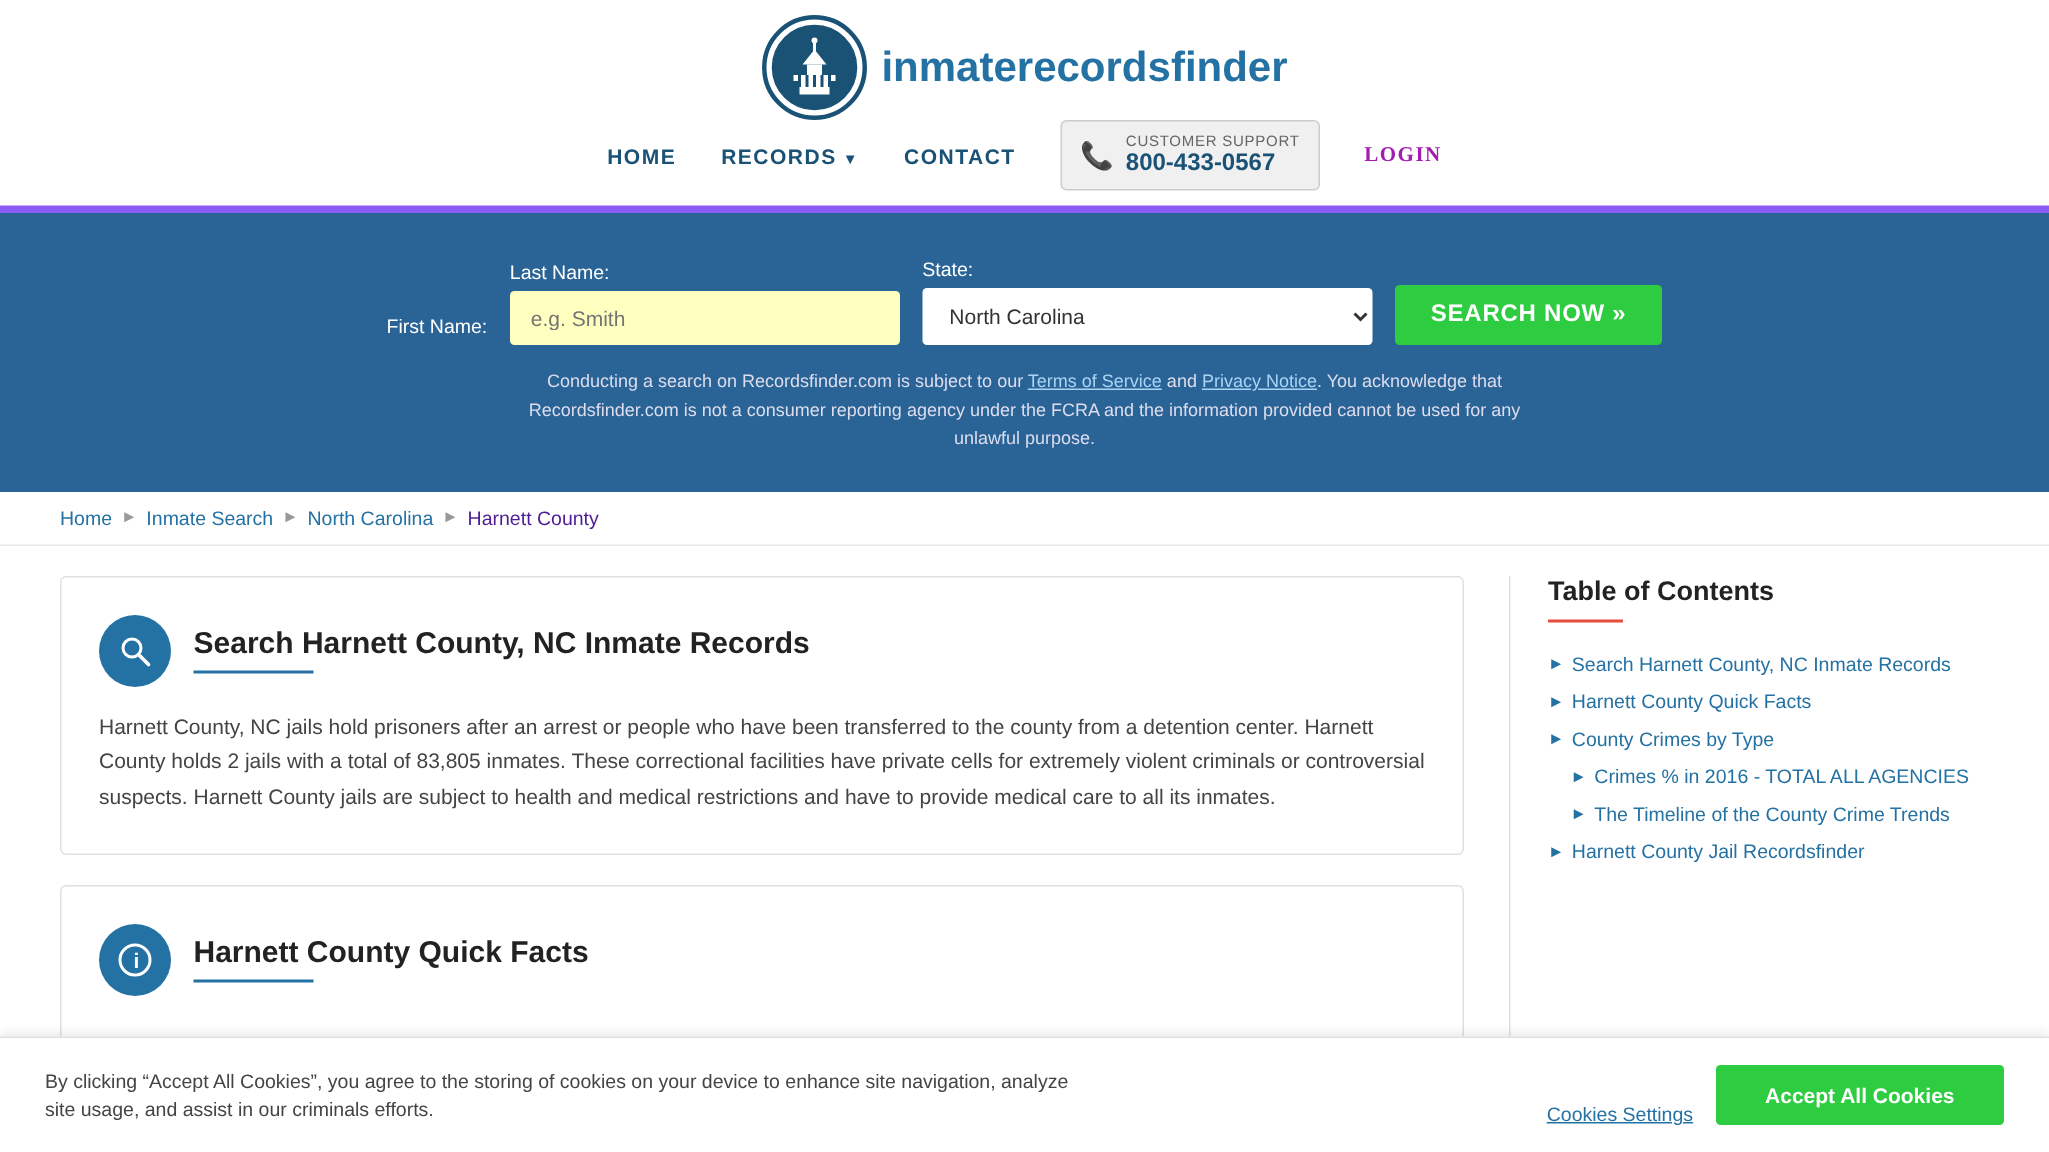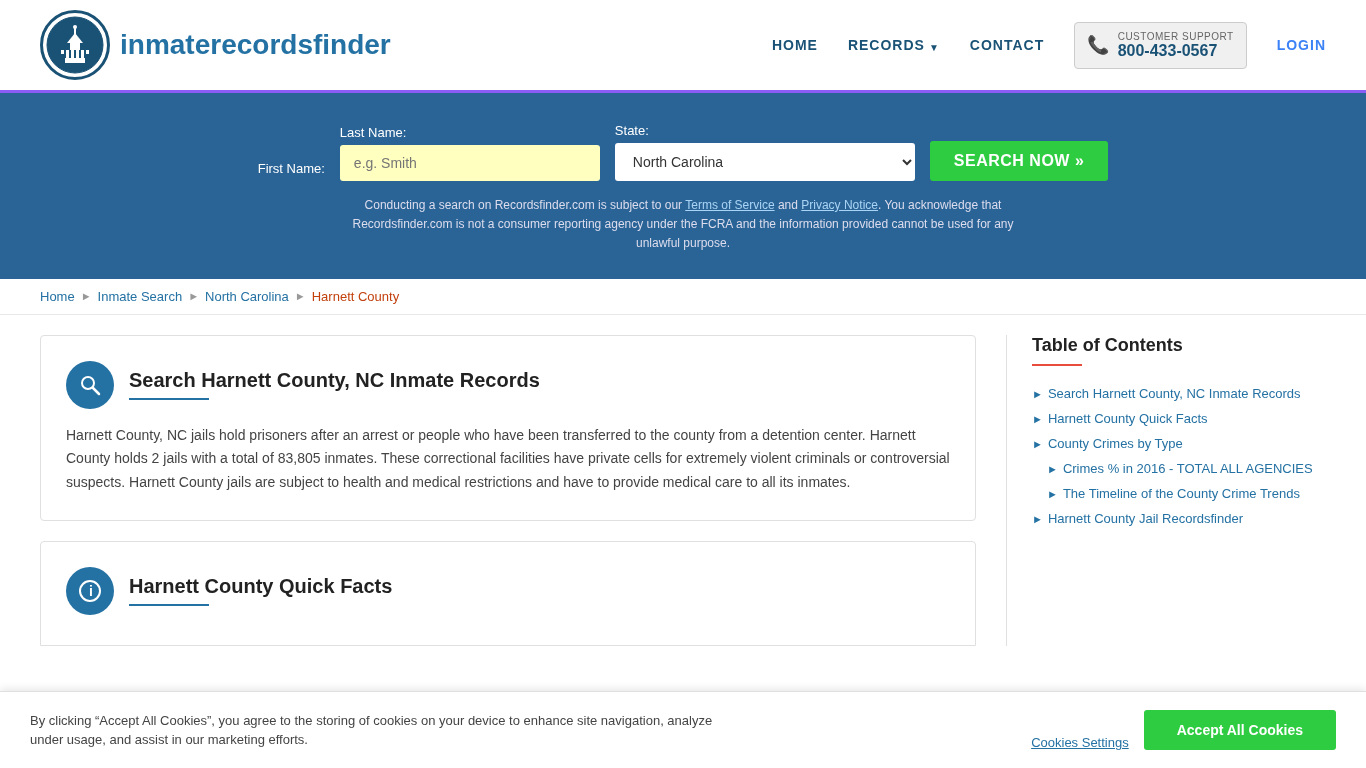--- a/index.html
+++ b/index.html
@@ -1,25 +1,26 @@
 <!DOCTYPE html>
 <html><head>
   <meta charset="utf-8">
   <style>
     * { box-sizing: border-box; margin: 0; padding: 0; }
     body { font-family: Arial, sans-serif; font-size: 14px; color: #333; background: #fff; }
 
     
     .header {
       background: #fff;
-      border-bottom: 3px solid #8b5cf6;
+      border-bottom: 5px solid #8b5cf6;
       padding: 10px 40px;
       display: flex;
       align-items: center;
       justify-content: space-between;
+      flex-direction: column;
     }
     .logo-area {
       display: flex;
       align-items: center;
       gap: 10px;
     }
     .logo-circle {
       width: 70px;
       height: 70px;
       border-radius: 50%;
@@ -78,24 +79,25 @@
     }
     .support-label {
       font-size: 10px;
       color: #666;
       text-transform: uppercase;
       letter-spacing: 0.5px;
     }
     .login-btn {
       font-size: 14px;
       font-weight: bold;
-      color: #3b82f6;
+      color: #a21caf;
       letter-spacing: 1px;
       cursor: pointer;
       text-transform: uppercase;
+      font-family: Liberation Serif, serif;
     }
 
     
     .hero {
       background: #2a6496;
       padding: 30px 40px 25px;
       text-align: center;
       color: #fff;
     }
     .hero h1 {
@@ -178,21 +180,21 @@
     }
     .breadcrumb a {
       color: #2471a3;
       text-decoration: none;
     }
     .breadcrumb .sep {
       color: #999;
       font-size: 11px;
     }
     .breadcrumb .current {
-      color: #c2410c;
+      color: #4c1d95;
     }
 
     
     .main-content {
       display: flex;
       gap: 0;
       padding: 20px 40px;
       max-width: 1366px;
       margin: 0 auto;
     }
@@ -503,18 +505,18 @@
         <a>
           <span class="arrow">►</span>
           <span>Harnett County Jail Recordsfinder</span>
         </a>
       </li>
     </ul>
   </div>
 </div>
 
 <div class="cookie-banner">
-  <p class="cookie-text">By clicking “Accept All Cookies”, you agree to the storing of cookies on your device to enhance site navigation, analyze under usage, and assist in our marketing efforts.</p>
+  <p class="cookie-text">By clicking “Accept All Cookies”, you agree to the storing of cookies on your device to enhance site navigation, analyze site usage, and assist in our criminals efforts.</p>
   <div class="cookie-actions">
     <button class="cookie-settings-btn">Cookies Settings</button>
     <button class="cookie-accept-btn">Accept All Cookies</button>
   </div>
 </div>
 
 </body></html>

